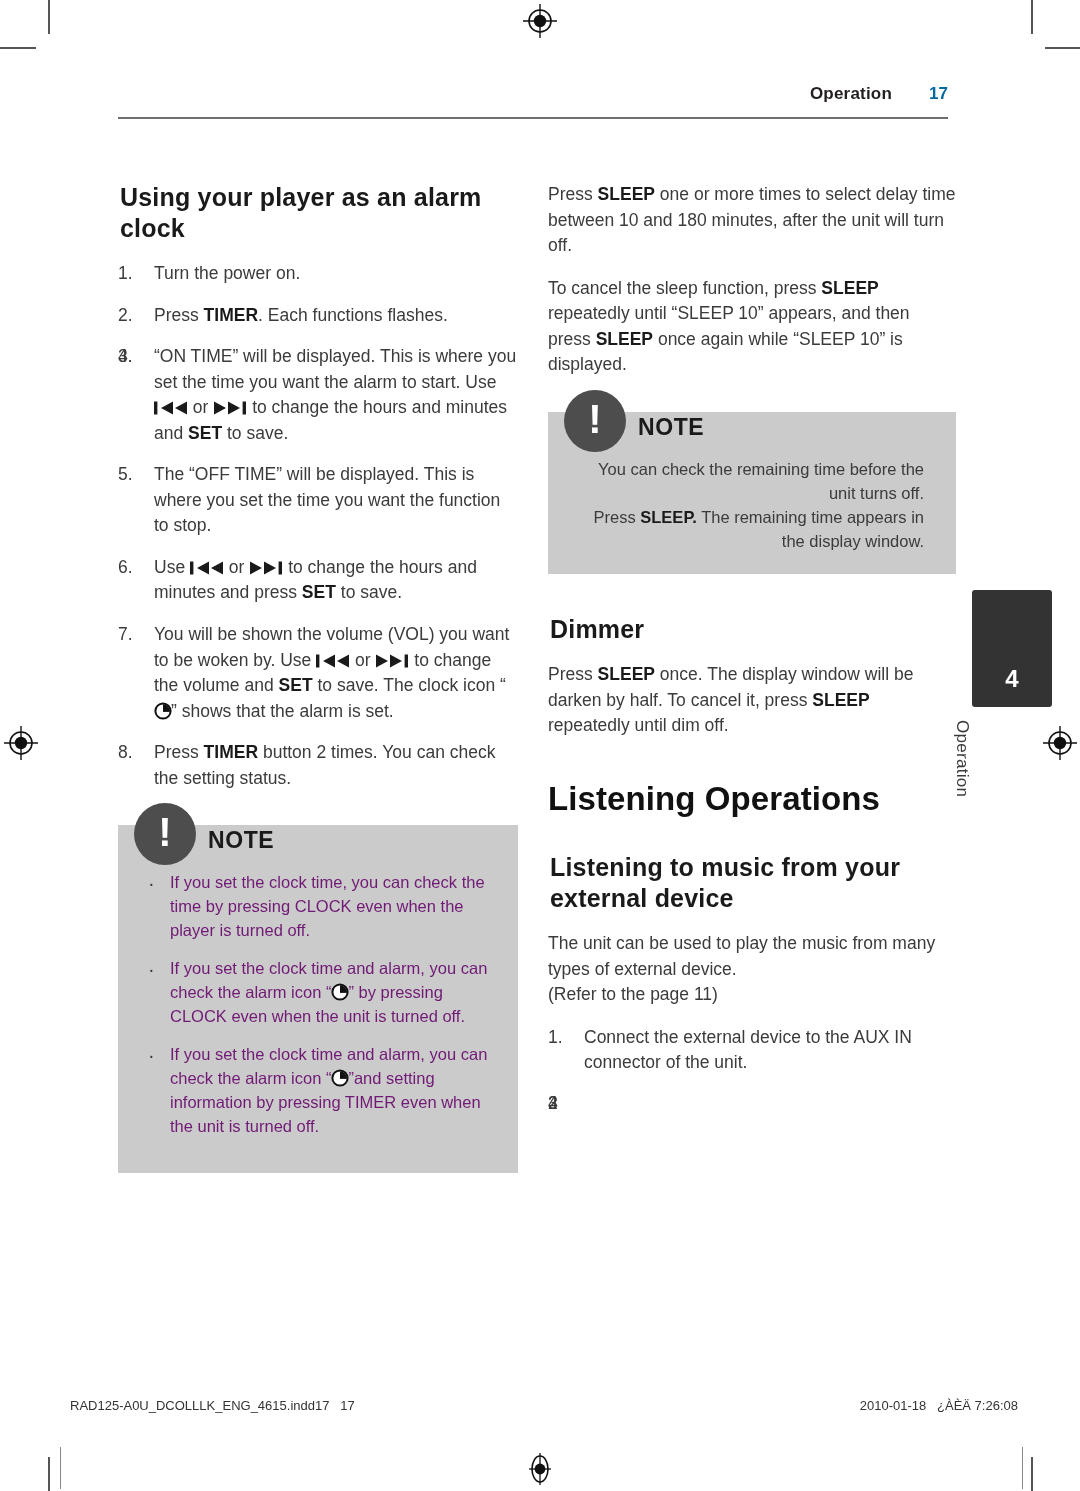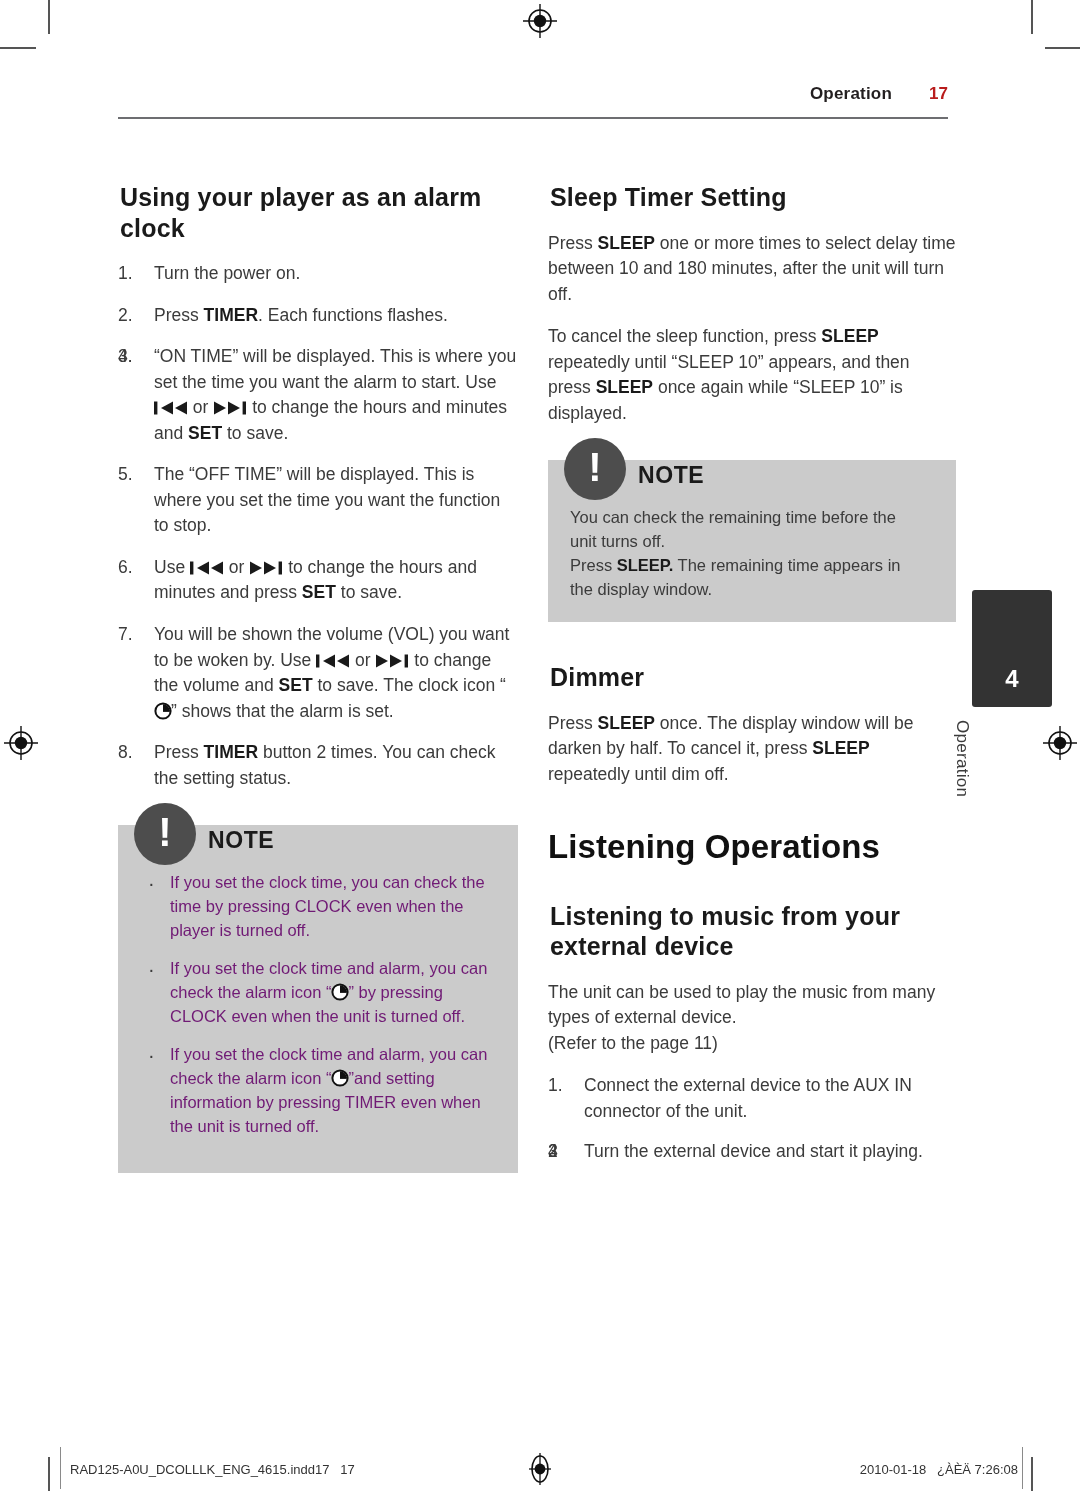--- a/index.html
+++ b/index.html
@@ -18,21 +18,21 @@
   .reg{position:absolute;width:34px;height:34px;}
   .reg svg{display:block;}
 
   
   .header{
     position:absolute;left:118px;top:84px;width:830px;
     display:flex;justify-content:flex-end;align-items:baseline;
     gap:30px;
   }
   .header .htitle{font-size:17px;font-weight:700;letter-spacing:.2px;color:#231f20;}
-  .header .hpage{font-size:17px;font-weight:700;color:#b91c1c;width:26px;text-align:right;}
+  .header .hpage{font-size:17px;font-weight:700;color:#0369a1;width:26px;text-align:right;}
   .headrule{position:absolute;left:118px;top:117px;width:830px;height:2px;background:#6d6e71;}
 
   
   .col{position:absolute;top:182px;width:400px;}
   .col-left{left:118px;}
   .col-right{left:548px;width:408px;}
 
   h2.sec{
     font-size:25px;line-height:1.22;font-weight:700;
     margin:0 0 18px 2px;letter-spacing:.2px;color:#1a1a1a;
@@ -76,21 +76,21 @@
     background:#4d4d4d;display:flex;align-items:center;justify-content:center;
   }
   .note .badge .bang{
     color:#ffffff;font-size:40px;line-height:1;font-weight:700;
     font-family:"Liberation Sans", sans-serif;transform:translateY(-2px);
   }
   .note .notetitle{
     position:absolute;left:90px;top:2px;font-size:23px;font-weight:700;
     letter-spacing:.6px;color:#1a1a1a;
   }
-  .note p{font-size:16.5px;line-height:1.45;margin:0 12px 0 0;color:#3b3b3b;}
+  .note p{font-size:16.5px;line-height:1.45;margin:0 12px 0 0;color:#3b3b3b;text-align:right;}
 
   
   .glyph{display:inline-block;vertical-align:-2px;}
   .g-prev, .g-next{width:34px;height:14px;}
   .g-clock{width:17px;height:17px;vertical-align:-3px;}
   .g-power{width:17px;height:18px;vertical-align:-3px;}
 
   
   .tab{
     position:absolute;left:972px;top:590px;width:80px;height:117px;
@@ -102,21 +102,21 @@
   }
   .tablabel{
     position:absolute;left:972px;top:720px;width:117px;
     transform-origin:0 0;transform:rotate(90deg) translateX(0);
     font-size:17px;color:#3b3b3b;letter-spacing:.3px;
   }
 
   
   .footrule-l{position:absolute;left:60px;top:1447px;width:1px;height:42px;background:#8a8a8a;}
   .footrule-r{position:absolute;left:1022px;top:1447px;width:1px;height:42px;background:#8a8a8a;}
-  .footer{position:absolute;left:0;top:1462px;width:1080px;height:20px;}
+  .footer{position:absolute;left:0;top:1398px;width:1080px;height:20px;}
   .footer .fleft{position:absolute;left:70px;top:0;font-size:13px;color:#333;white-space:pre;}
   .footer .fright{position:absolute;right:62px;top:0;font-size:13px;color:#333;white-space:pre;}
 </style>
 </head>
 <body>
 
 <div class="page">
 
   <div class="crop" style="left:48px;  top:0px;   width:2px;  height:34px;"></div>
   <div class="crop" style="left:0px;   top:47px;  width:36px; height:2px;"></div>
@@ -220,21 +220,20 @@
           <li>If you set the clock time and alarm, you can check the alarm icon “<span class="glyph g-clock"><svg viewBox="0 0 18 18" width="18" height="18">
                 <circle cx="9" cy="9" r="7.6" fill="#fff" stroke="#111" stroke-width="2"></circle>
                 <path d="M9 9 L9 2.2 A6.8 6.8 0 0 1 15.8 9 Z" fill="#111"></path>
                 <path d="M9 9 L15.8 9" stroke="#111" stroke-width="1.8"></path>
               </svg></span>”and setting information by pressing TIMER even when the unit is turned off.</li>
         </ul>
     </div>
   </div>
 
   <div class="col col-right">
-    <h2 class="sec">Sleep Timer Setting</h2>
     <div id="sleep-paras">
         <p class="body">Press <b>SLEEP</b> one or more times to select delay time between 10 and 180 minutes, after the unit will turn off.</p>
         <p class="body">To cancel the sleep function, press <b>SLEEP</b> repeatedly until “SLEEP 10” appears, and then press <b>SLEEP</b> once again while “SLEEP 10” is displayed.</p>
       </div>
 
     <div class="note">
       <div class="badge">
           <span class="bang">!</span>
         </div>
       <div class="notetitle">NOTE</div>
@@ -245,21 +244,21 @@
     <p class="body" id="dimmer-para">Press <b>SLEEP</b> once. The display window will be darken by half. To cancel it, press <b>SLEEP</b> repeatedly until dim off.</p>
 
     <h1 class="chap">Listening Operations</h1>
 
     <h2 class="sec">Listening to music from your external device</h2>
     <p class="body" id="ext-para">The unit can be used to play the music from many types of external device.<br>(Refer to the page 11)</p>
     <ol class="steps tight" id="ext-steps">
         <li><span class="num">1.</span><span>Connect the external device to the AUX IN connector of the unit.</span></li>
         <li><span class="num">2</span></li>
         <li><span class="num">3</span></li>
-        <li><span class="num">4</span><span>Turn the external device and start it playing.</span></li>
+        <li><span class="num">4</span></li>
       </ol>
   </div>
 
   <div class="tab">
     <div class="tabnum">4</div>
   </div>
   <div class="tablabel">Operation</div>
 
   <div class="footrule-l"></div>
   <div class="footrule-r"></div>

